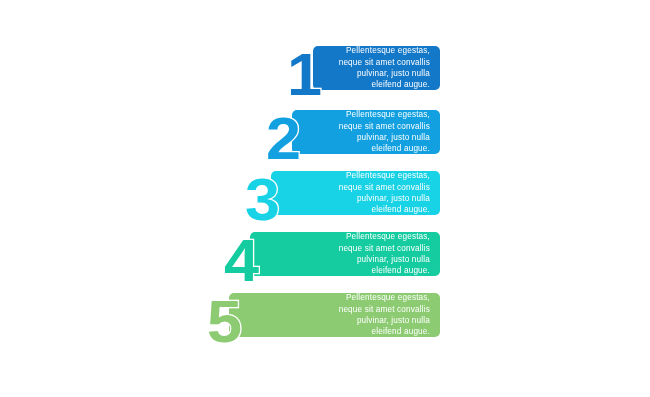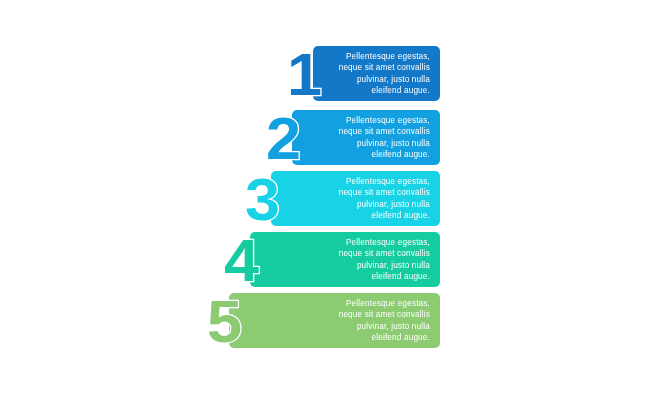--- a/index.html
+++ b/index.html
@@ -28,21 +28,21 @@
     height: 397px;
   }
   .step-row {
     position: absolute;
     height: 57px;
   }
   
   .step-bar {
     position: absolute;
     top: 0;
-    height: 55px;
+    height: 44px;
     border-radius: 5px;
     box-sizing: border-box;
     display: flex;
     align-items: center;
     justify-content: flex-end;
   }
   .step-text {
     color: #ffffff;
     font-size: 8.2px;
     line-height: 11.4px;

